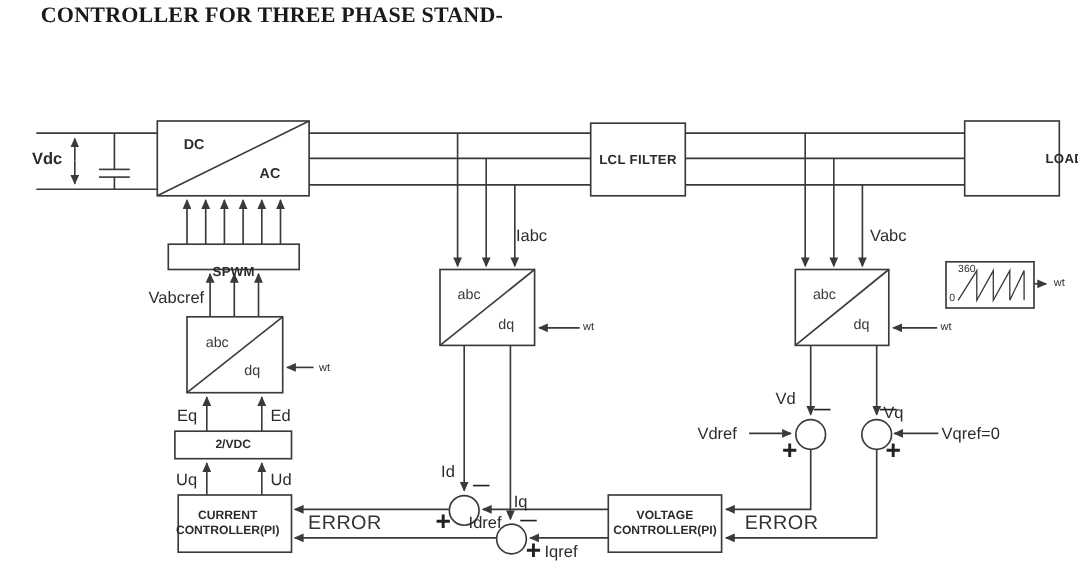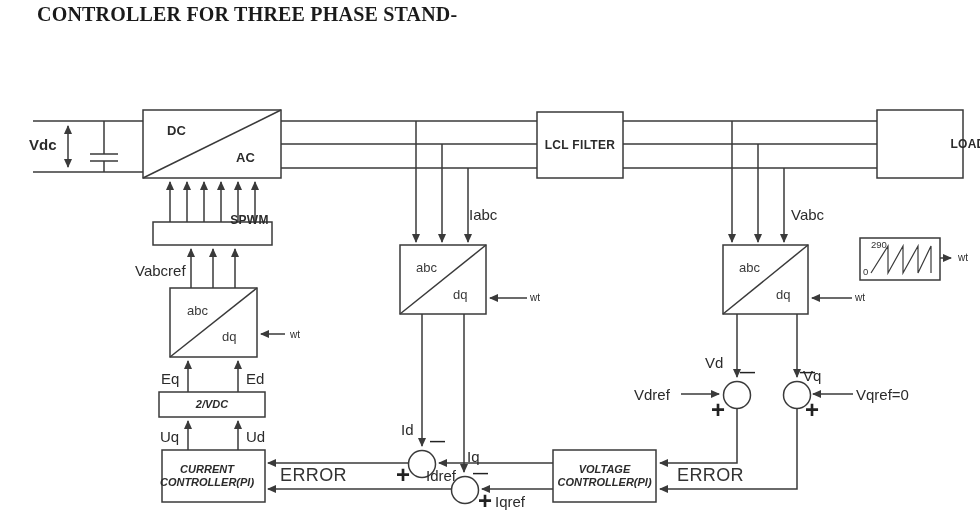--- a/index.html
+++ b/index.html
@@ -12,21 +12,21 @@
   .b{font-weight:bold;}
   .sm{font-size:13px;line-height:13px;color:#3a3a3a;}
   .wt{font-size:10px;line-height:14px;}
   .err{font-size:18px;line-height:13px;letter-spacing:.4px;color:#333;}
   .tiny{font-size:9.5px;line-height:9.5px;color:#333;}
   .plus{font-size:24px;line-height:20px;font-weight:bold;color:#222;}
   .minus{font-size:15px;line-height:10px;font-weight:bold;color:#222;letter-spacing:-1px;}
   .boxtext{position:absolute;display:flex;flex-direction:column;align-items:center;justify-content:center;
            text-align:center;font-weight:bold;color:#2b2b2b;}
   .bt12{font-size:12px;line-height:14px;letter-spacing:.3px;}
-  .bt11{font-size:11px;line-height:13px;font-style:italic;}
+  .bt11{font-size:11px;line-height:13px;}
 </style>
 </head>
 <body>
 
 <div class="stage">
 
   <svg width="980" height="520" viewBox="0 0 980 520">
     <defs>
       <marker id="ah" viewBox="0 0 9 8" markerWidth="9" markerHeight="8" refX="8" refY="4" orient="auto" markerUnits="userSpaceOnUse">
         <path d="M0,0 L9,4 L0,8 Z" fill="#3a3a3a"></path>
@@ -156,21 +156,21 @@
     </g>
   </svg>
 
   <div class="title">
     <div>CONTROLLER FOR THREE PHASE STAND-</div>
   </div>
 
   <span class="lbl b" style="left:29px;top:137px;">Vdc</span>
   <span class="lbl b" style="left:167px;top:123px;font-size:13px;">DC</span>
   <span class="lbl b" style="left:236px;top:150px;font-size:13px;">AC</span>
-  <div class="boxtext bt12" style="left:153px;top:208px;width:119px;height:23px;margin-left:37px;">SPWM</div>
+  <div class="boxtext bt12" style="left:153px;top:235px;width:119px;height:23px;">SPWM</div>
   <div class="boxtext bt12" style="left:537px;top:112px;width:86px;height:66px;">LCL FILTER</div>
   <div class="boxtext bt12" style="left:877px;top:110px;width:86px;height:68px;padding-left:48px;">LOAD</div>
   <div class="boxtext bt11" style="left:159px;top:392px;width:106px;height:25px;">2/VDC</div>
 
   <div class="boxtext bt11" style="left:162px;top:450px;width:90px;height:52px;">
     <span>CURRENT</span>
     <span>CONTROLLER(PI)</span>
   </div>
   <div class="boxtext bt11" style="left:553px;top:450px;width:103px;height:52px;">
     <span>VOLTAGE</span>
@@ -211,17 +211,17 @@
 
   <span class="lbl plus" style="left:396px;top:465px;">+</span>
   <span class="lbl minus" style="left:430px;top:436px;">—</span>
   <span class="lbl plus" style="left:478px;top:491px;">+</span>
   <span class="lbl minus" style="left:473px;top:468px;">—</span>
   <span class="lbl plus" style="left:711px;top:400px;">+</span>
   <span class="lbl minus" style="left:740px;top:367px;">—</span>
   <span class="lbl plus" style="left:805px;top:400px;">+</span>
   <span class="lbl minus" style="left:800px;top:367px;">—</span>
 
-  <span class="lbl tiny" style="left:871px;top:240px;">290</span>
+  <span class="lbl tiny" style="left:871px;top:240px;">360</span>
   <span class="lbl tiny" style="left:863px;top:267px;">0</span>
   <span class="lbl wt" style="left:958px;top:251px;">wt</span>
 
 </div>
 
 </body></html>

